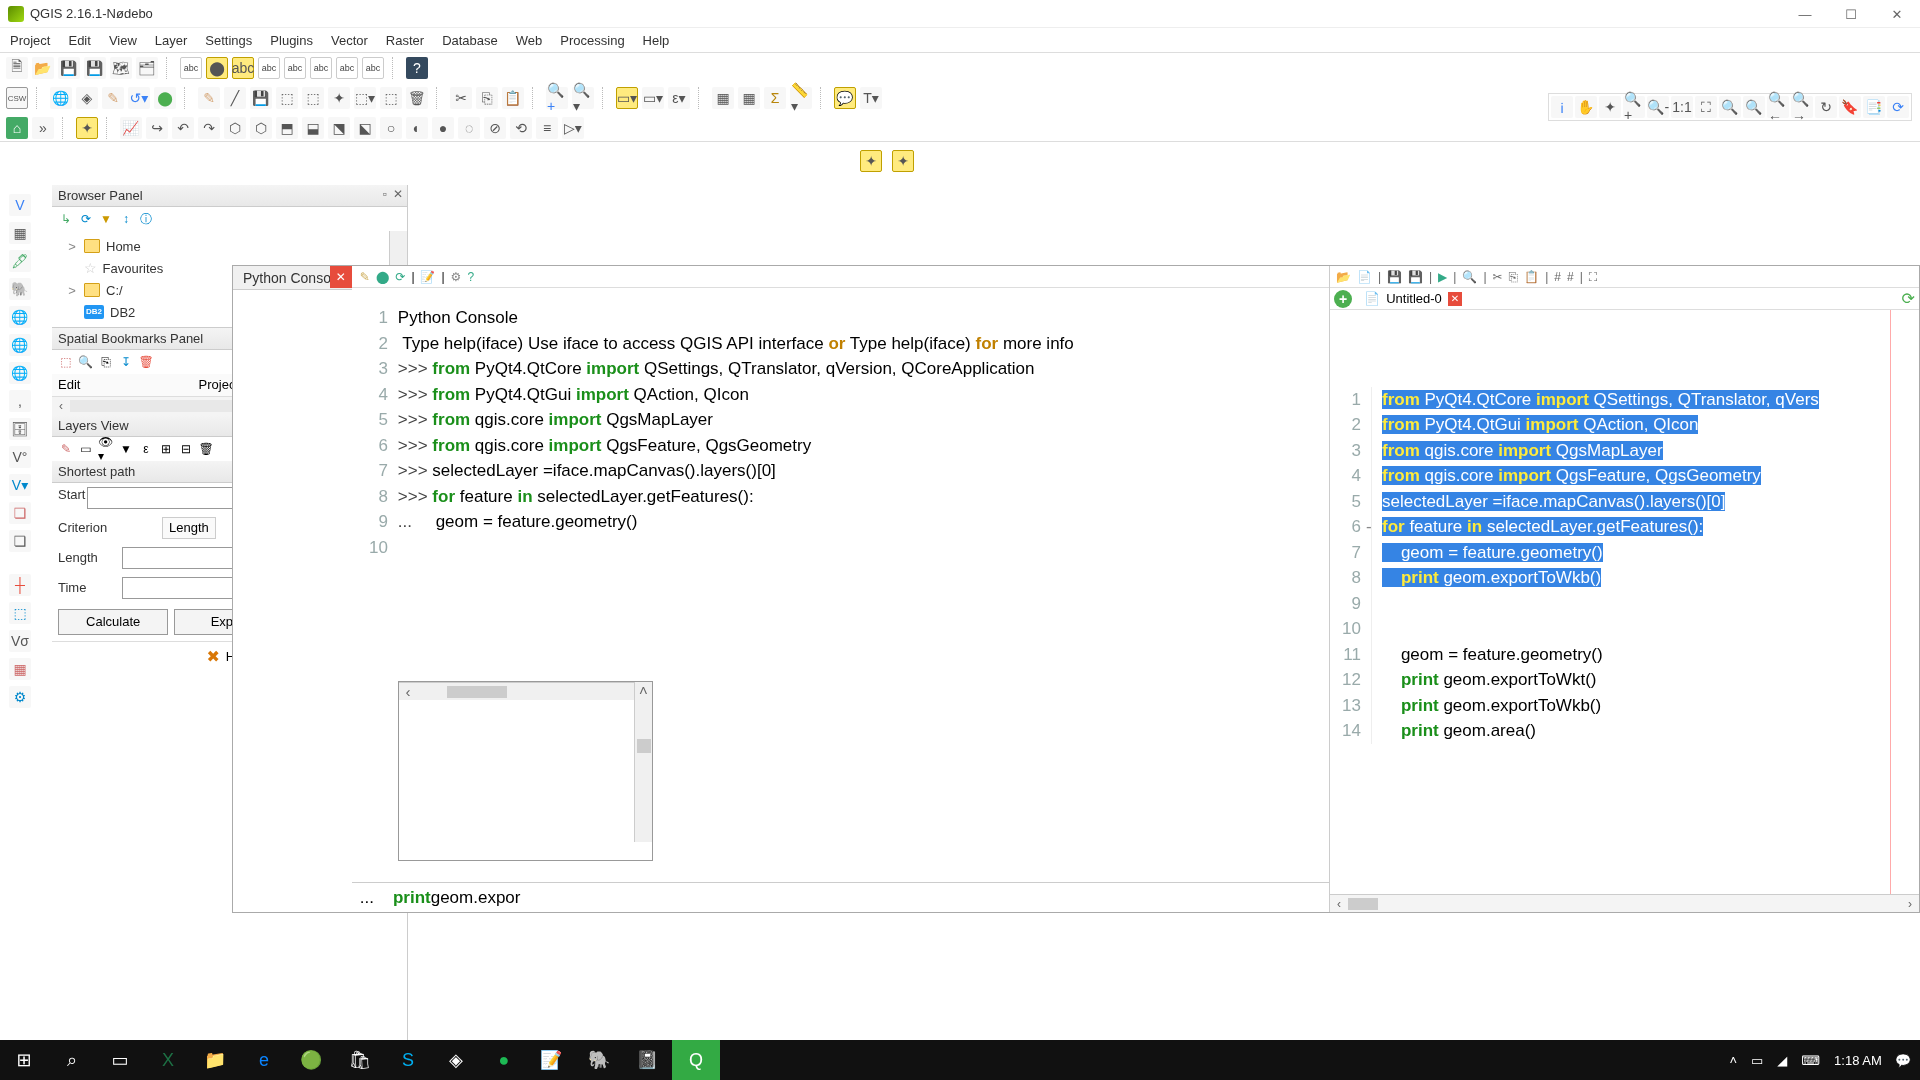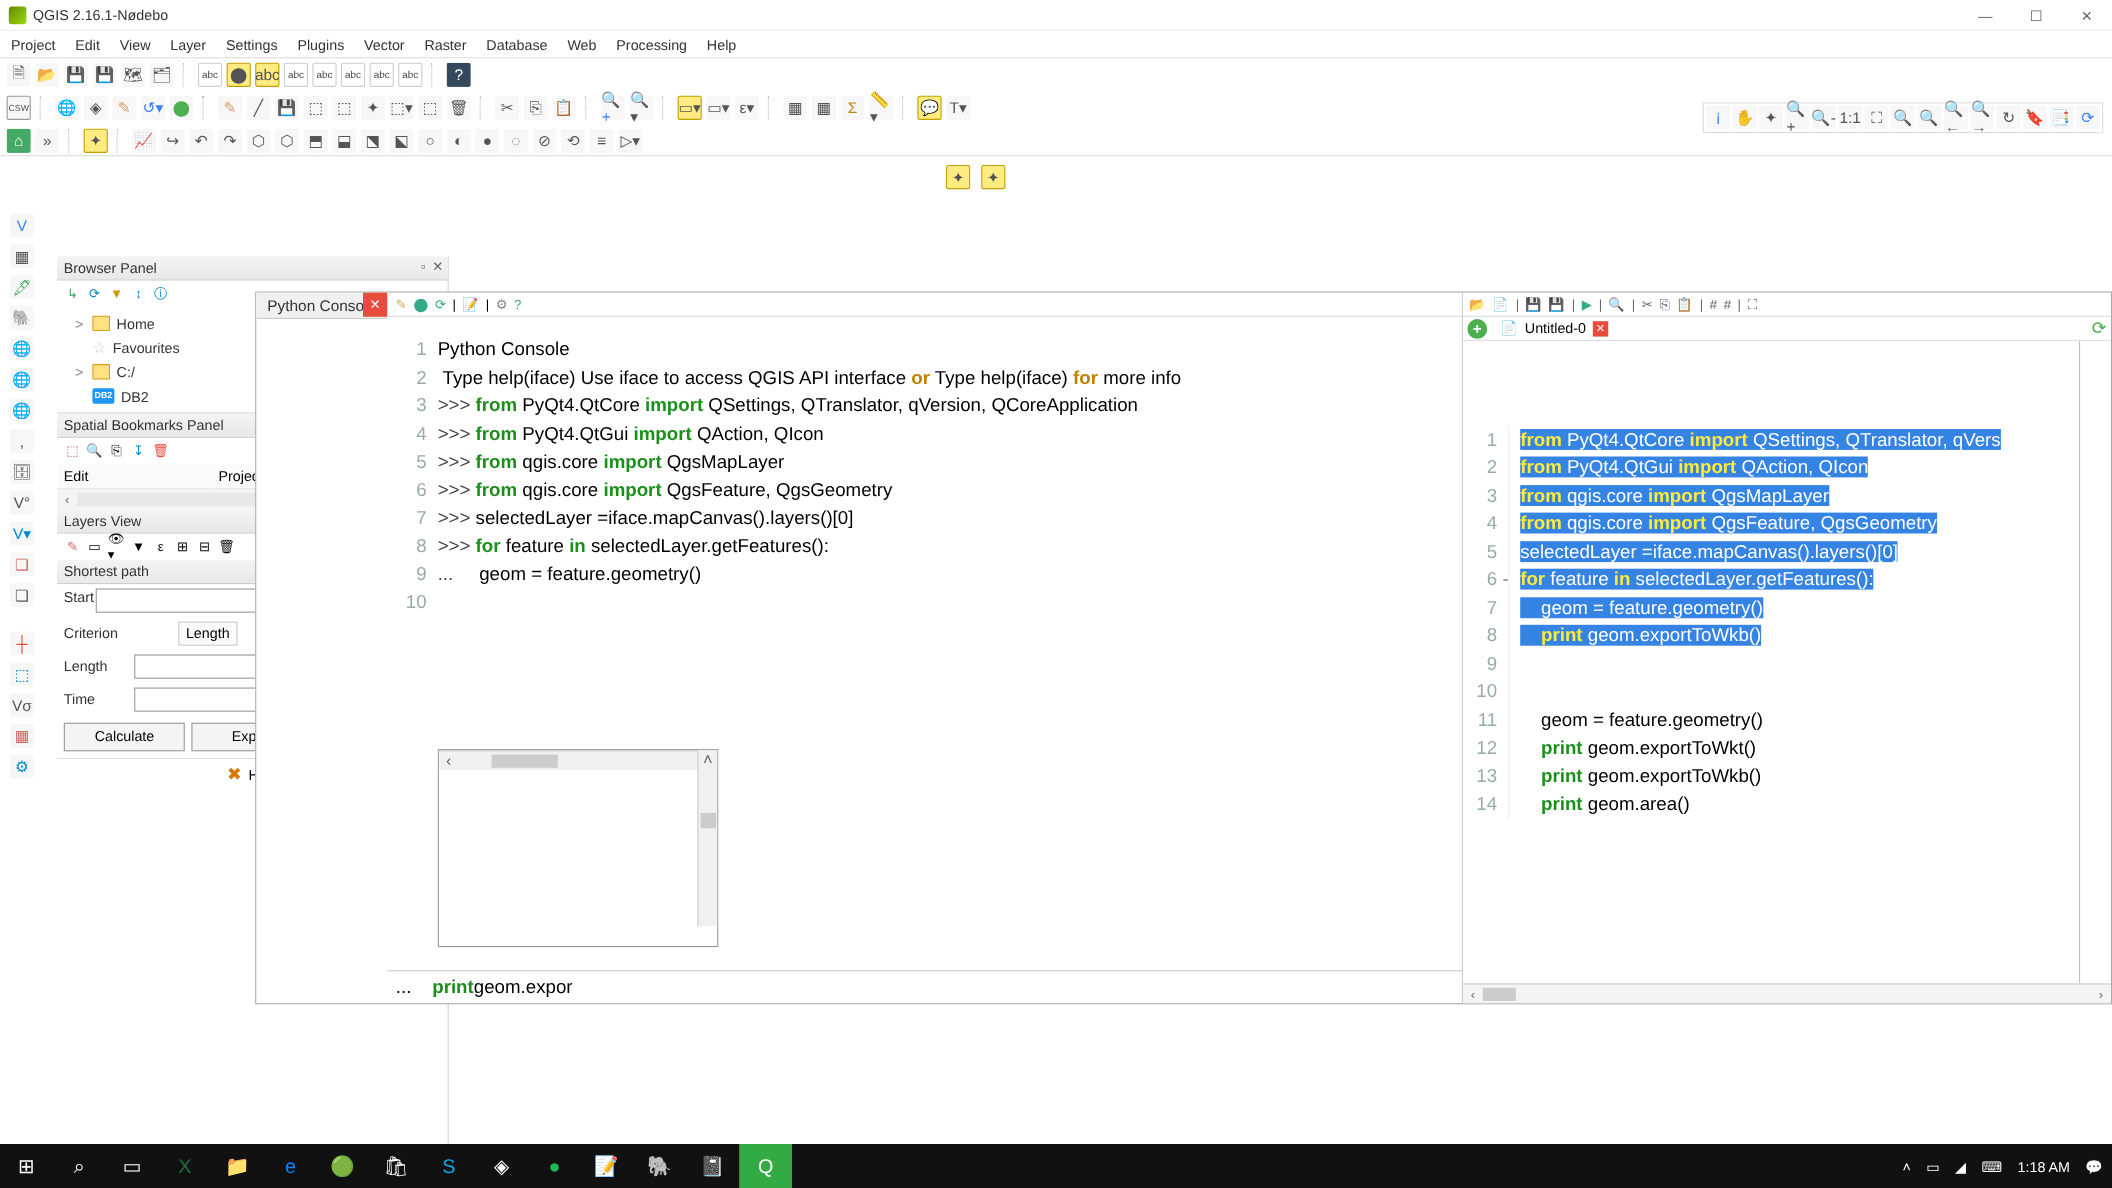--- a/index.html
+++ b/index.html
@@ -15,21 +15,21 @@
 .tool-line{display:flex;align-items:center;gap:4px;padding:2px 6px;height:30px;}
 .tbtn{width:22px;height:22px;border:1px solid transparent;display:flex;align-items:center;justify-content:center;font-size:14px;color:#555;background:#f7f7f7;border-radius:2px;}
 .tbtn.yellow{background:#ffeb7f;border:1px solid #c0a000;}
 .tbtn.abc{font-size:9px;text-align:center;line-height:1;border:1px solid #ccc;background:#fff;color:#444;}
 .sep{width:6px;height:22px;border-left:1px dotted #bbb;margin:0 4px;}
 .right-tool-group{position:absolute;right:8px;top:40px;display:flex;gap:2px;padding:2px;border:1px solid #ddd;background:#fff;}
 .right-tool-group .tbtn{width:22px;height:22px;}
 .side-tool-strip{position:absolute;left:0;top:190px;width:40px;display:flex;flex-direction:column;align-items:center;gap:6px;padding-top:4px;}
 .side-tool-strip .tbtn{width:22px;height:22px;}
 .main{position:absolute;left:52px;top:185px;right:0;bottom:30px;display:flex;}
-.panel-col{width:356px;display:flex;flex-direction:column;border-right:1px solid #ccc;background:#fff;margin-top:48px;}
+.panel-col{width:356px;display:flex;flex-direction:column;border-right:1px solid #ccc;background:#fff;}
 .panel-head{background:linear-gradient(#f4f4f4,#e8e8e8);height:22px;display:flex;align-items:center;padding:0 6px;font-size:13px;color:#333;border-bottom:1px solid #ccc;position:relative;}
 .panel-head .pbtn{position:absolute;right:20px;top:2px;font-size:12px;color:#666;}
 .panel-head .pclose{position:absolute;right:4px;top:2px;font-size:12px;color:#666;}
 .panel-body{padding:4px 6px;font-size:13px;color:#333;}
 .tree-row{display:flex;align-items:center;gap:6px;height:22px;padding-left:8px;}
 .tree-row .expander{width:12px;text-align:center;color:#888;}
 .tree-icon{width:16px;height:14px;}
 .folder-icon{background:#ffe082;border:1px solid #d4a017;border-radius:1px;}
 .star-icon{color:#ccc;font-size:14px;}
 .db2-icon{width:20px;height:14px;background:#2196f3;border-radius:2px;font-size:8px;color:#fff;text-align:center;line-height:14px;font-weight:bold;}

